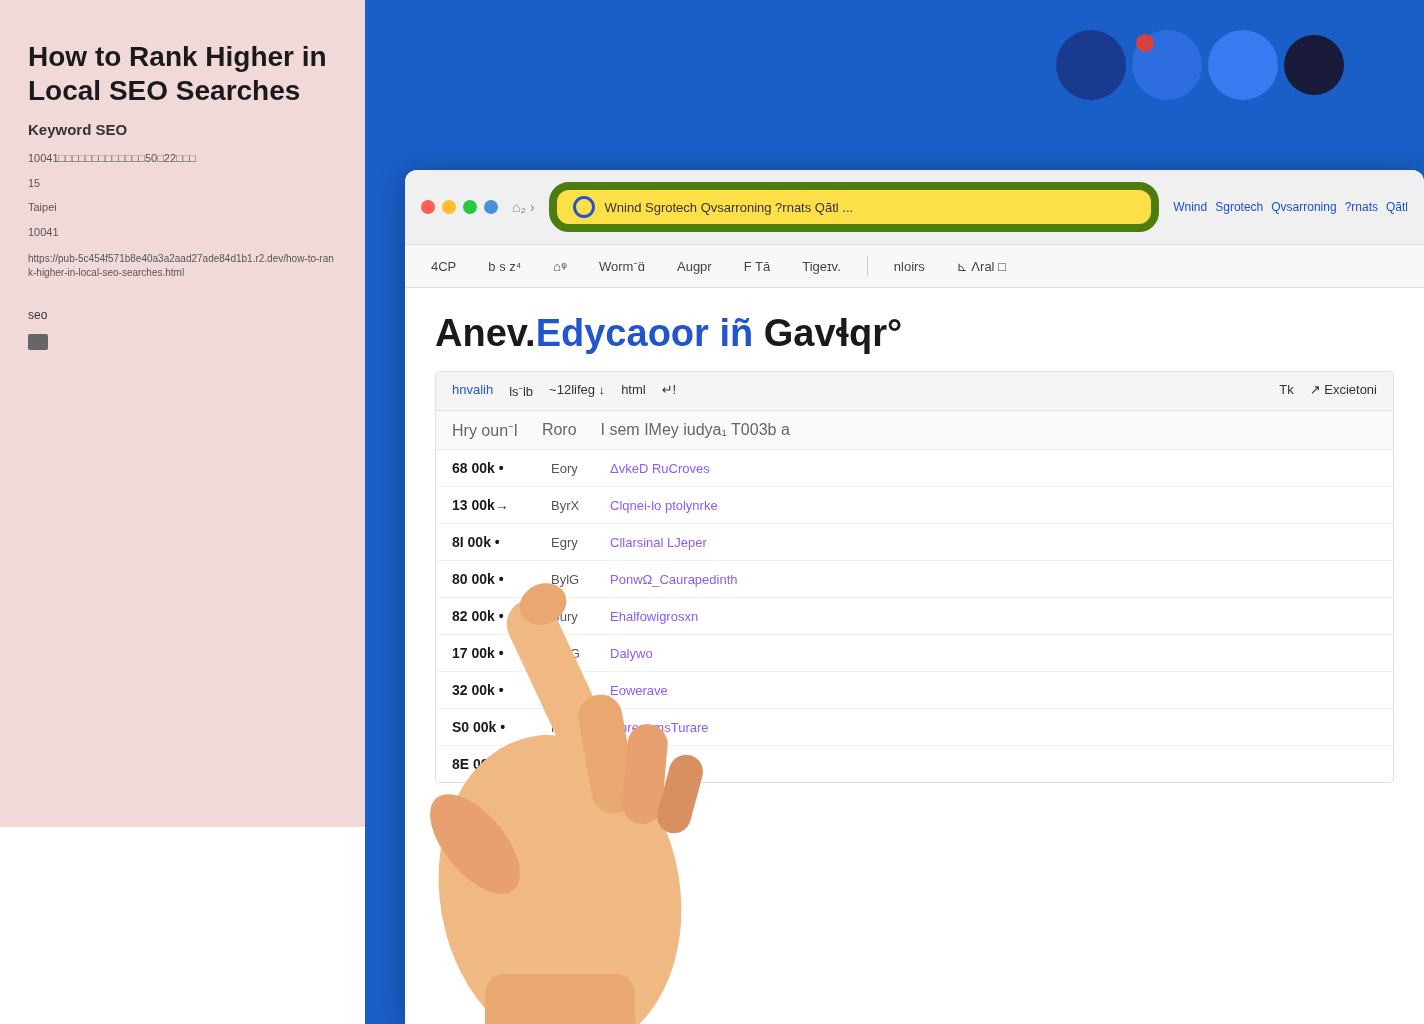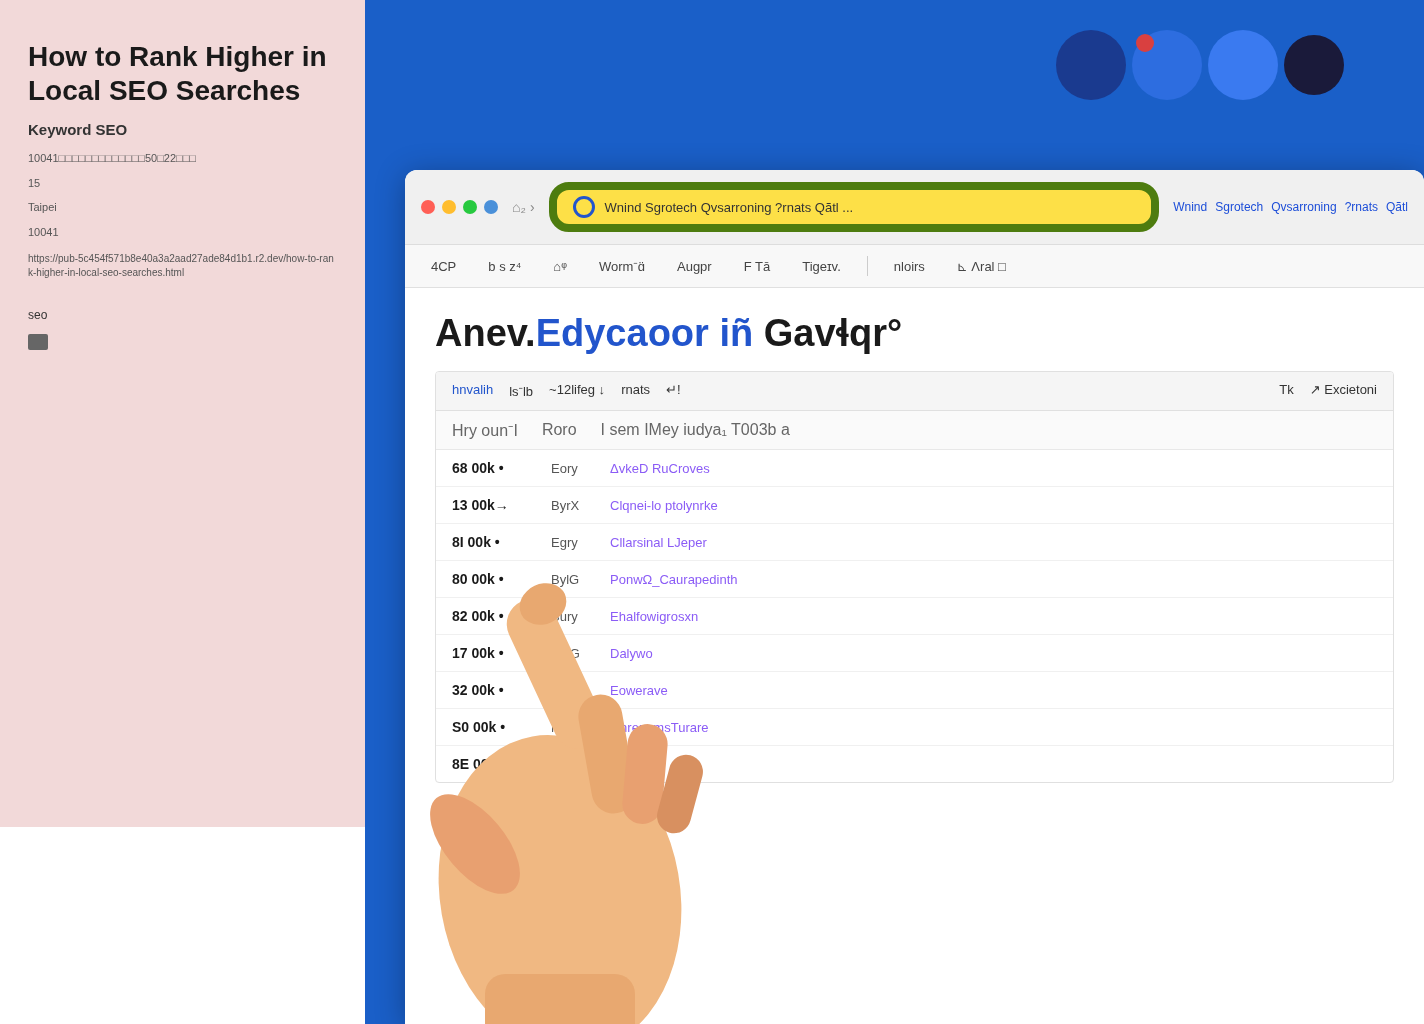--- a/index.html
+++ b/index.html
@@ -395,21 +395,21 @@
     <div class="browser-content">
 
       <div class="page-heading"><span>Anev.</span><span style="color:#2255cc">Edycaoor</span> <span style="color:#2255cc">iñ</span> <span>Gavɬqr°</span></div>
 
       <div class="data-section">
 
         <div class="table-header">
           <span class="table-header-item active">hnvalih</span>
           <span class="table-header-item">ls⁻lb</span>
           <span class="table-header-item">~12lifeg ↓</span>
-          <span class="table-header-item">rnats</span>
+          <span class="table-header-item">html</span>
           <span class="table-header-item">↵!</span>
           <span style="flex:1"></span>
           <span class="table-header-item">Tk</span>
           <span class="table-header-item">↗ Excietoni</span>
         </div>
 
         <div class="table-subheader">
           <span>Hry oun⁻I</span>
           <span>Roro</span>
           <span>I sem IMey iudya₁ T003b a</span>

